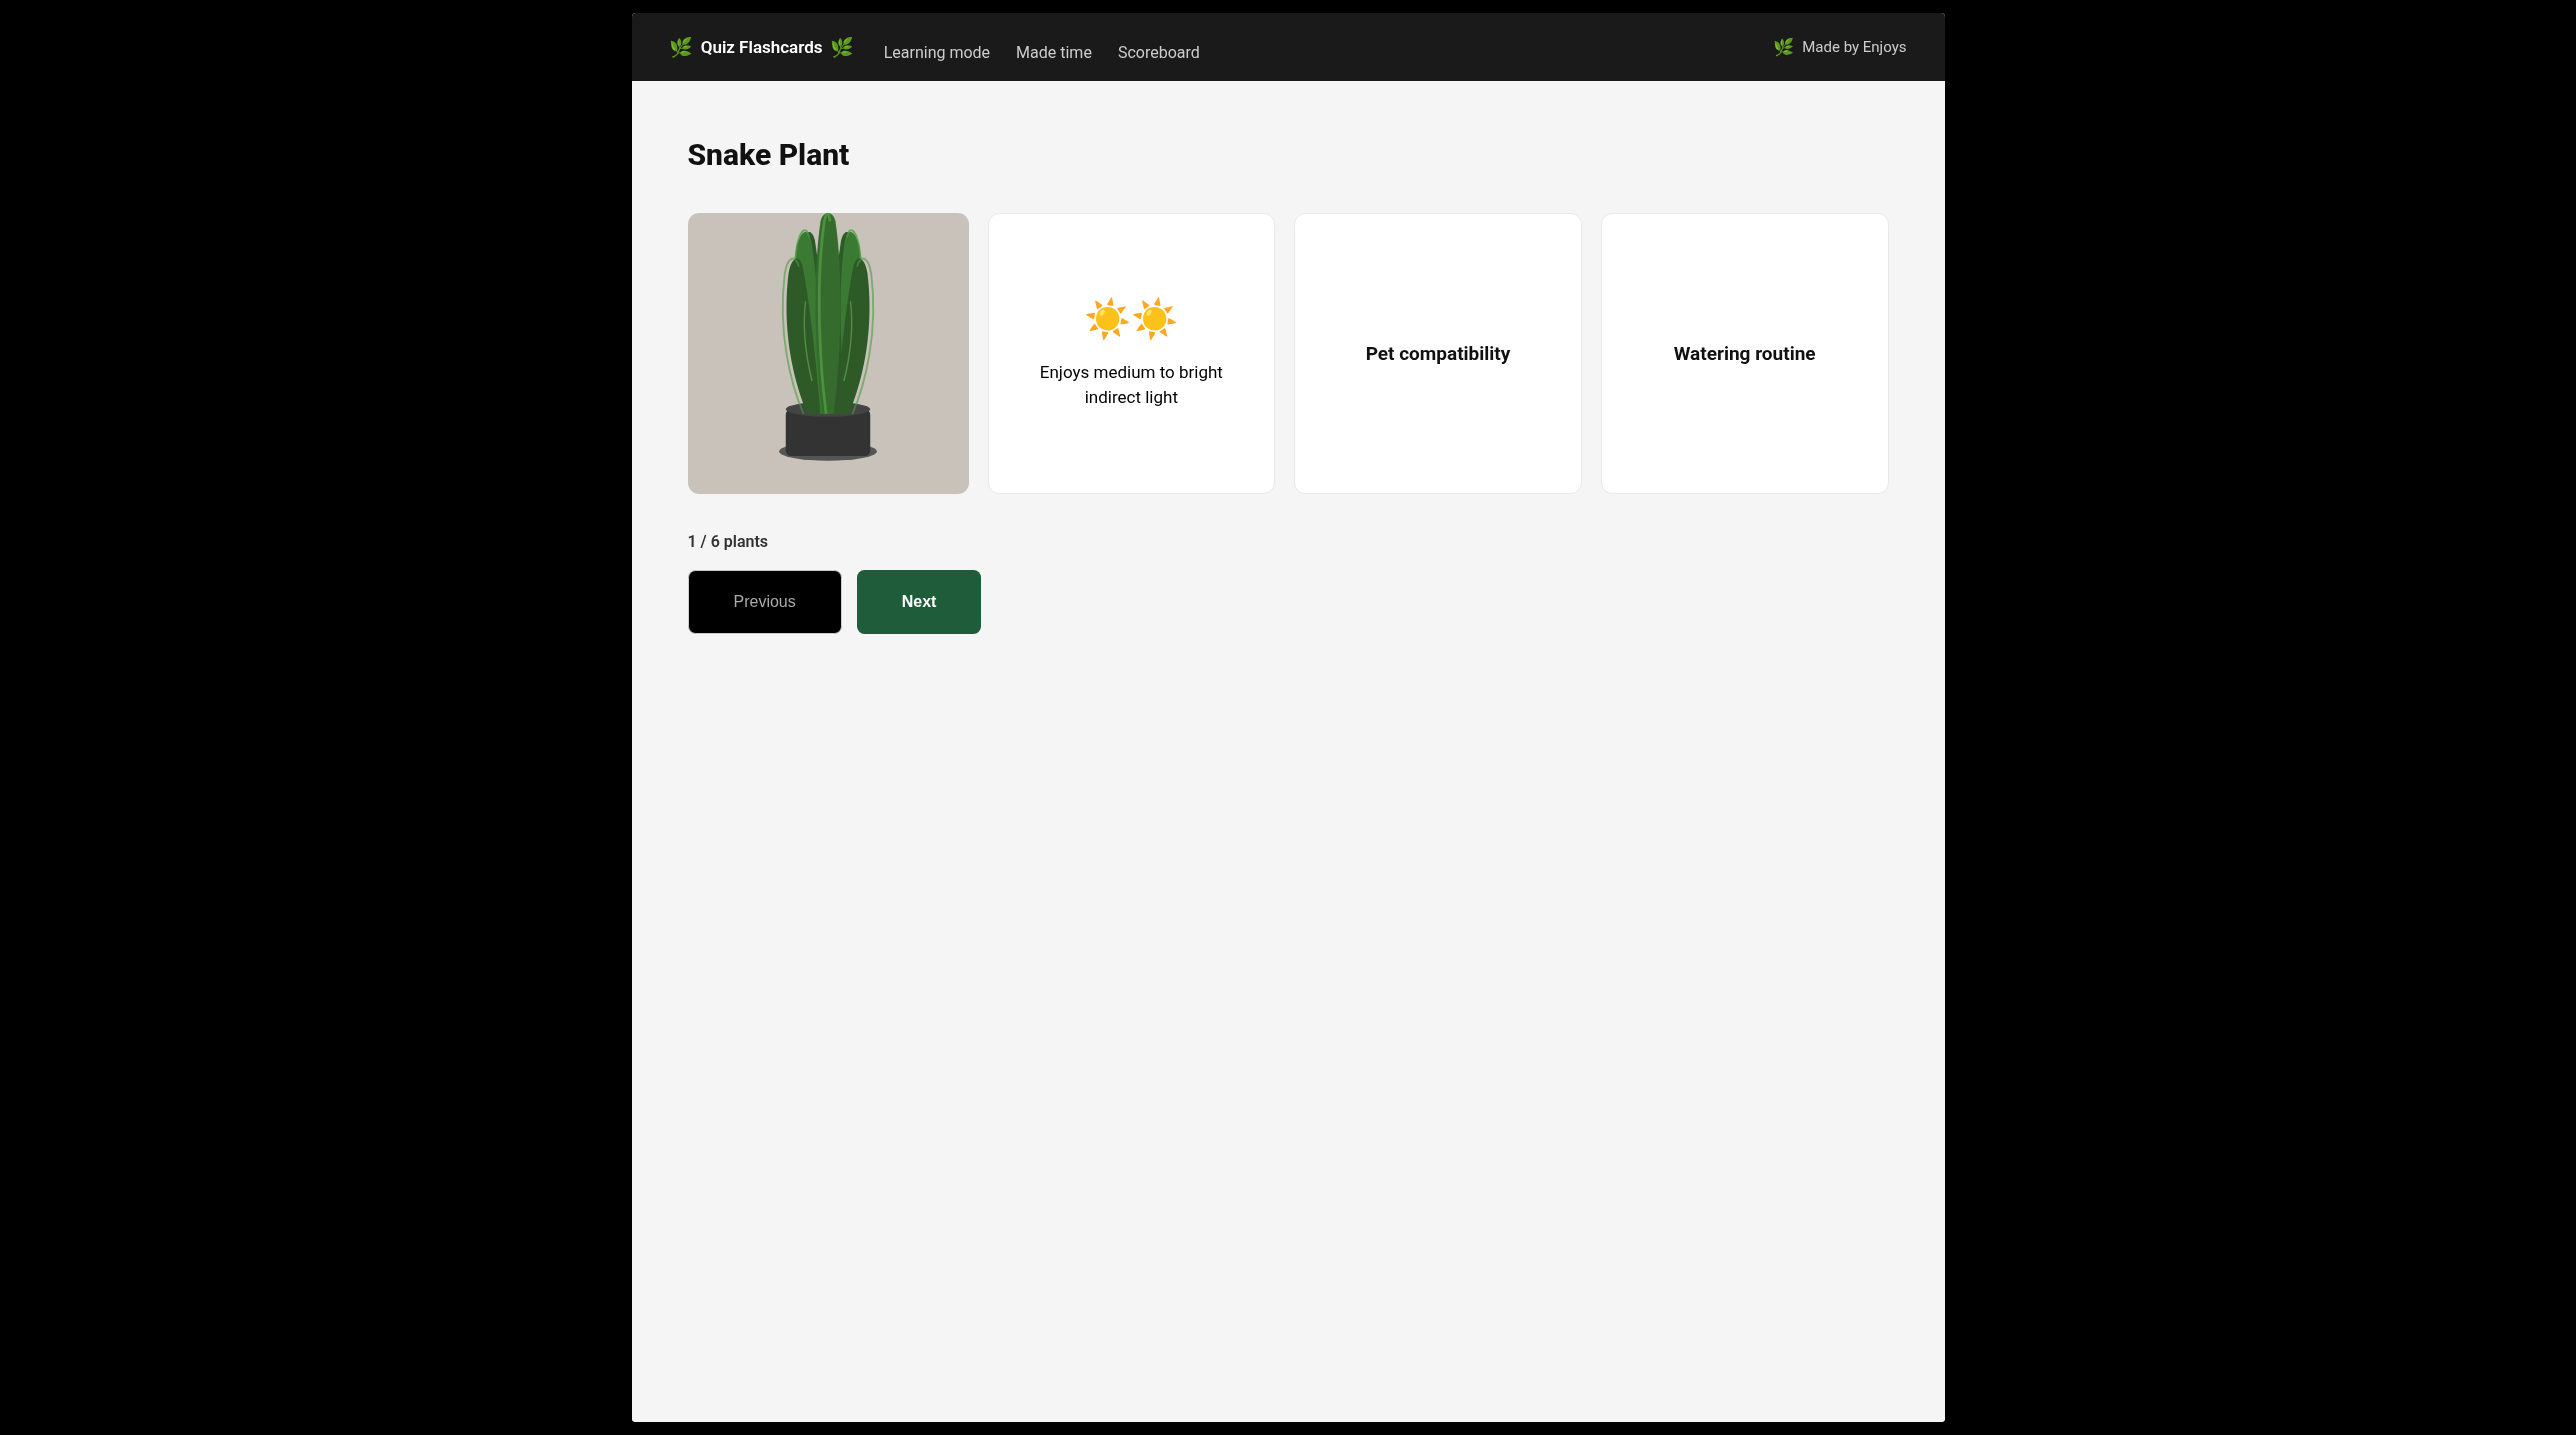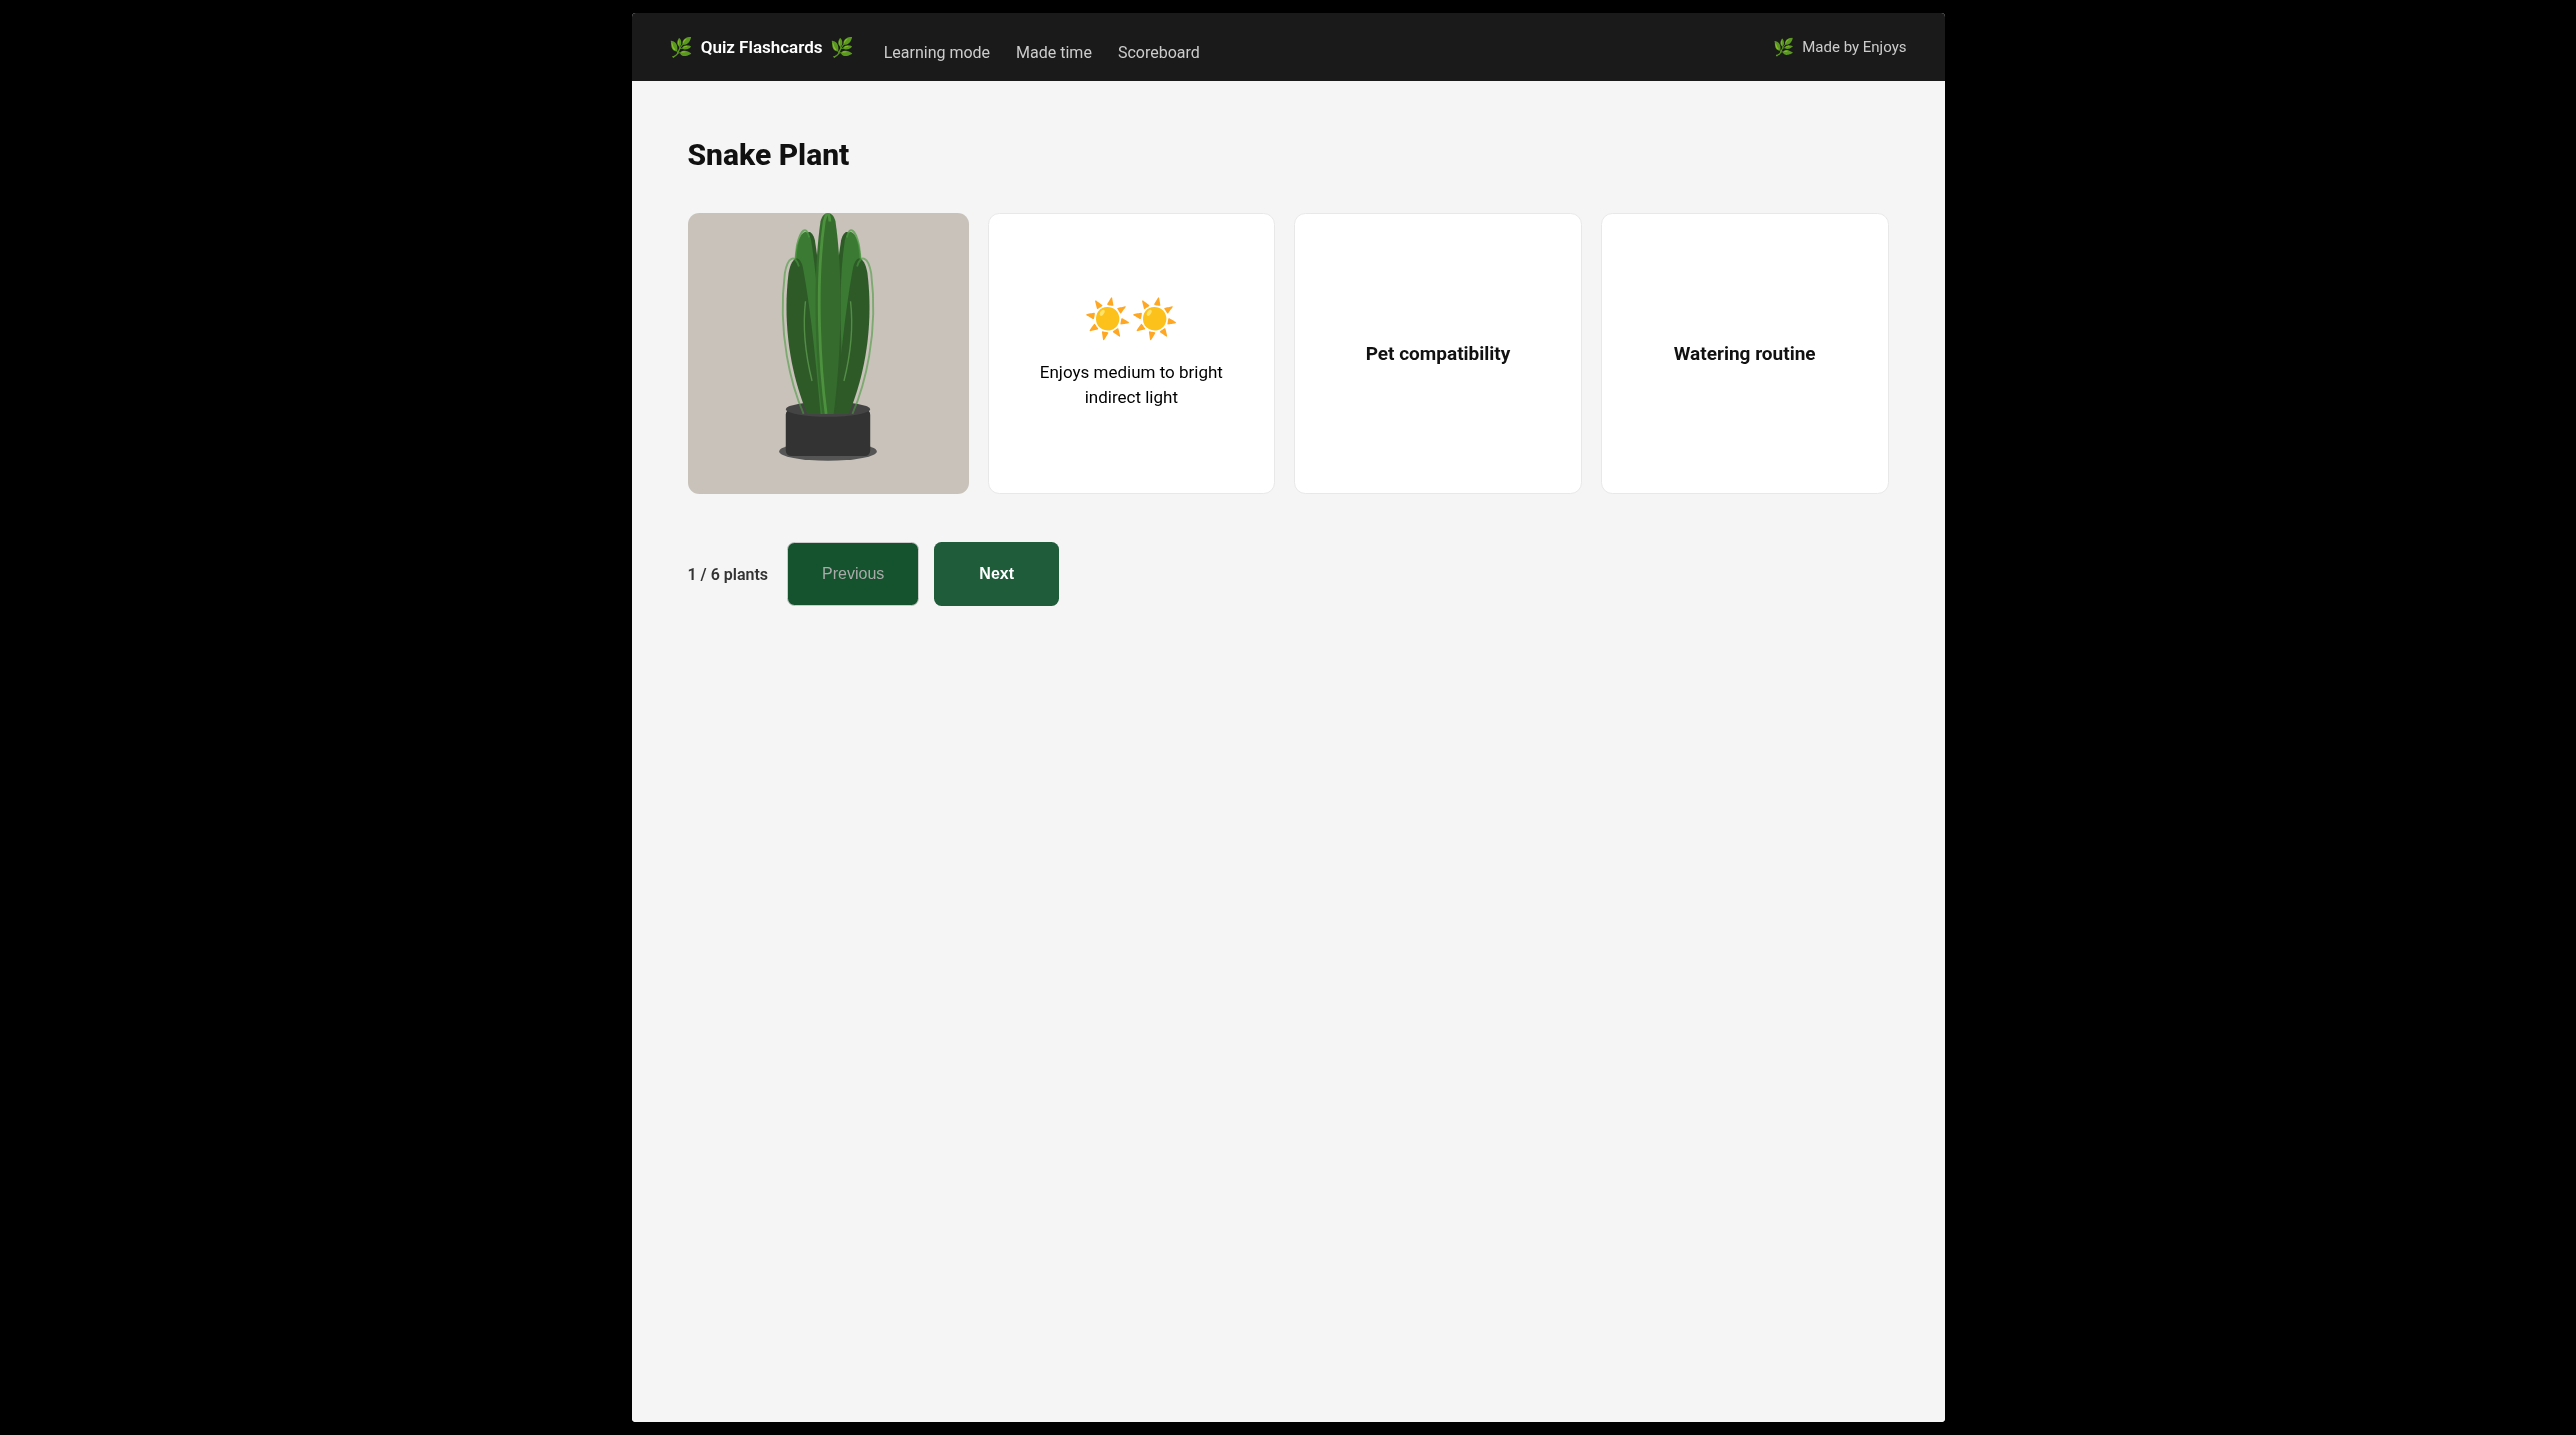--- a/index.html
+++ b/index.html
@@ -133,40 +133,41 @@
     .info-card .card-title {
       font-size: 19px;
       font-weight: 700;
       color: #111;
       text-align: center;
     }
 
     
     .pagination {
       display: flex;
-      align-items: center;
-      margin-top: 48px;
+      flex-direction: column;
+      align-items: flex-start;
+      margin-top: 38px;
       gap: 19px;
     }
 
     .page-counter {
       font-size: 16px;
       font-weight: 600;
       color: #333;
     }
 
     .nav-buttons {
       display: flex;
       gap: 15px;
     }
 
     .btn-previous {
-      padding: 13px 34px;
+      padding: 13px 45px;
       border: 1.4px solid #ccc;
-      background: #14532d;
+      background: #000000;
       border-radius: 7.5px;
       font-size: 16px;
       color: #aaa;
       cursor: pointer;
       font-weight: 500;
     }
 
     .btn-next {
       padding: 23px 45px;
       background: #1e5c3a;

